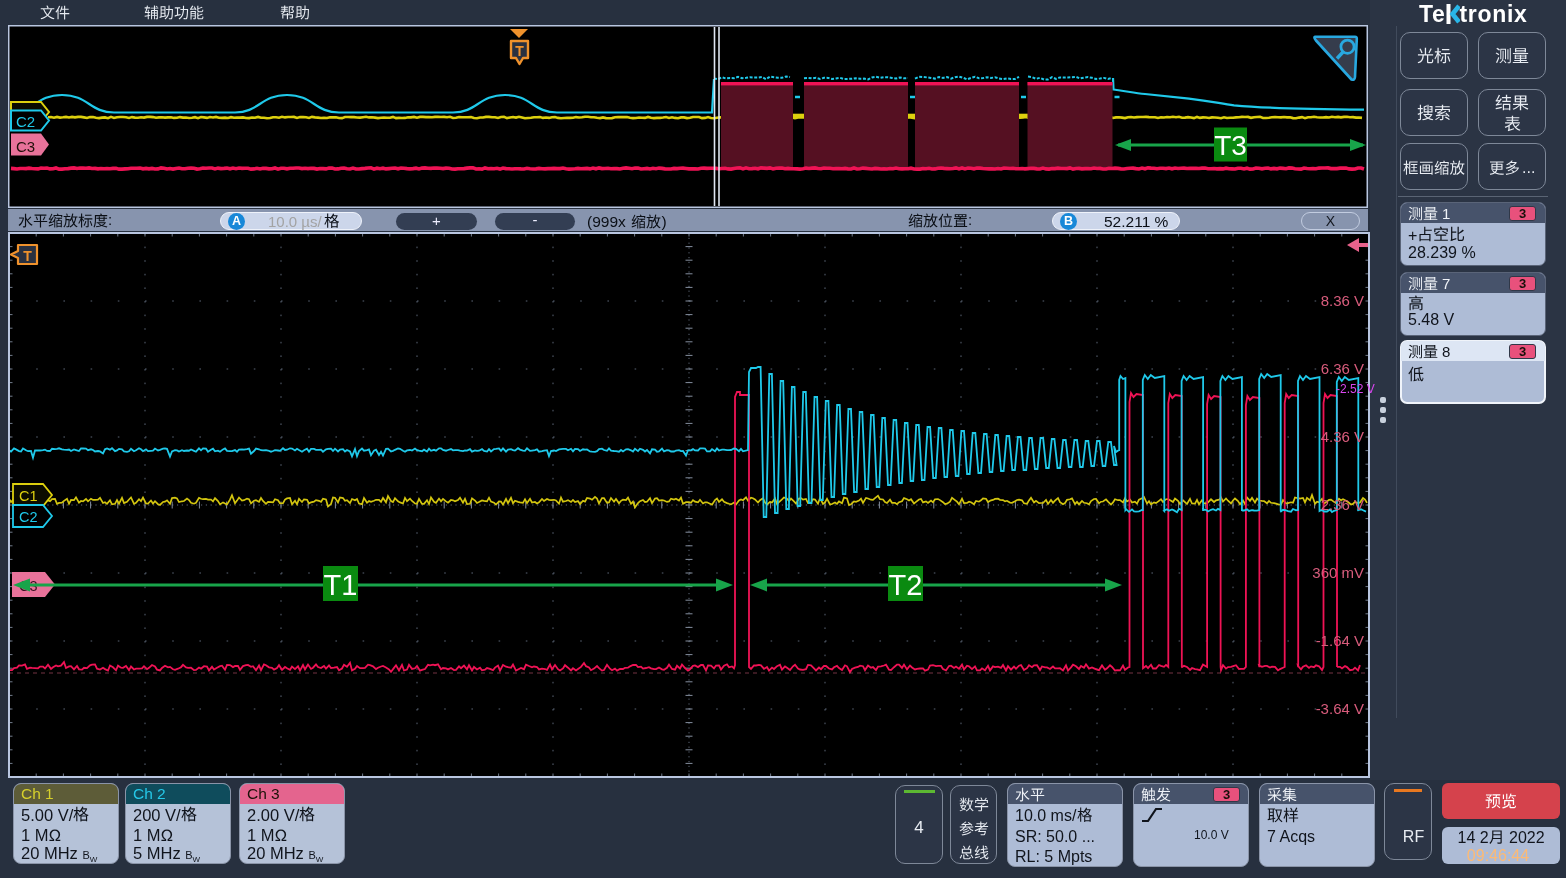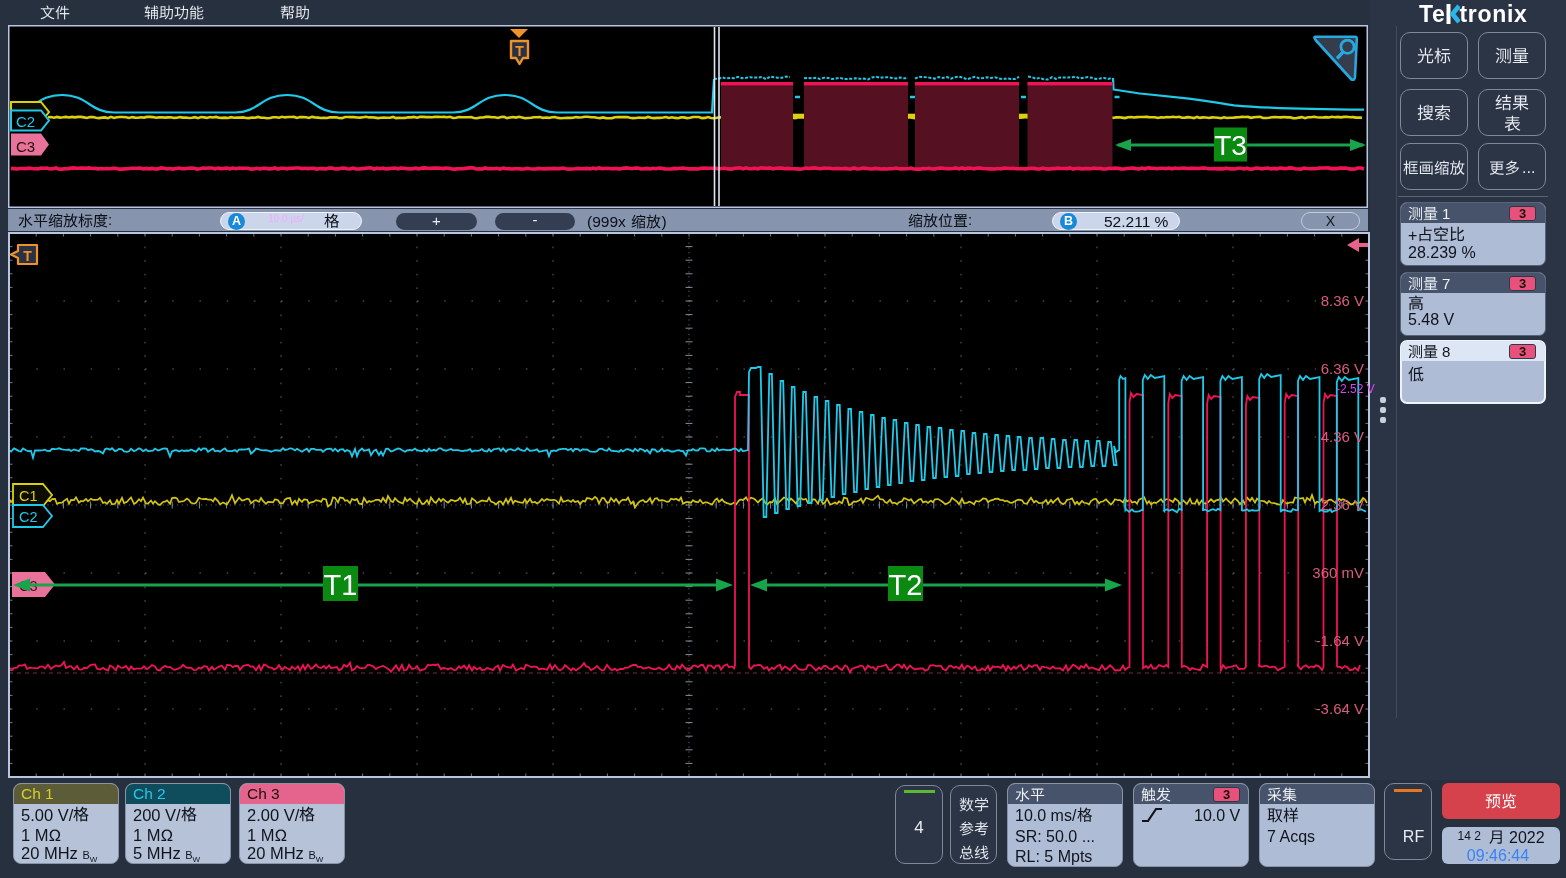--- a/index.html
+++ b/index.html
@@ -121,21 +121,21 @@
     <use href="#c6c34" x="0"></use>
     <use href="#c5e73" x="1000"></use>
     <use href="#c7f29" x="2000"></use>
     <use href="#c653e" x="3000"></use>
     <use href="#c6807" x="4000"></use>
     <use href="#c5ea6" x="5000"></use>
   </svg>
 <div class="abs" style="left:108px;top:211px;color:#0b0f16;font-size:15px">:</div>
 <div class="abs" style="left:220px;top:211.5px;width:142px;height:18.5px;background:#ccd6ea;border:1.5px solid #eef2fa;border-radius:10px"></div>
 <div class="abs" style="left:228px;top:212.5px;width:17px;height:17px;background:#1888d8;border-radius:50%;color:#fff;font-size:12.5px;font-weight:bold;text-align:center;line-height:17px">A</div>
-<div class="abs" style="left:268px;top:213px;color:#f0abfc;font-size:10px">10.0 µs/</div>
+<div class="abs" style="left:268px;top:213px;color:#a3a3a3;font-size:15px">10.0 µs/</div>
 <svg style="position:absolute;left:324.0px;top:213.4px;" width="15.5" height="15.5" viewBox="0 -880 1000 1000" fill="#0b0f16">
     <use href="#c683c" x="0"></use>
   </svg>
 <div class="abs" style="left:396px;top:212.5px;width:81px;height:17.5px;background:#333e53;border-radius:9px;color:#eef;font-size:15px;text-align:center;line-height:15.5px">+</div>
 <div class="abs" style="left:495px;top:212.5px;width:80px;height:17.5px;background:#333e53;border-radius:9px;color:#eef;font-size:15px;text-align:center;line-height:13px">-</div>
 <div class="abs" style="left:587px;top:212.5px;color:#0b0f16;font-size:15.5px">(999x&nbsp;</div>
 <svg style="position:absolute;left:630.5px;top:213.8px;" width="30.0" height="15" viewBox="0 -880 2000 1000" fill="#0b0f16">
     <use href="#c7f29" x="0"></use>
     <use href="#c653e" x="1000"></use>
   </svg>
@@ -353,39 +353,39 @@
 <div class="abs" style="left:1133px;top:783px;width:116px;height:84px;background:#aebcd6;border:1px solid #8a94a8;border-radius:8px"></div>
 <div class="abs" style="left:1134px;top:784px;width:114px;height:20px;background:#47536b;border-radius:7px 7px 0 0"></div>
 <svg style="position:absolute;left:1141.0px;top:787.3px;" width="30.0" height="15" viewBox="0 -880 2000 1000" fill="#f0f3f8">
     <use href="#c89e6" x="0"></use>
     <use href="#c53d1" x="1000"></use>
   </svg>
 <div class="abs" style="left:1213px;top:786.5px;width:27px;height:15px;background:#e8517c;border:1px solid #303848;border-radius:3px;color:#18100a;font-size:13px;font-weight:bold;text-align:center;line-height:14px">3</div>
 <svg class="abs" style="left:1141px;top:806px" width="22" height="18" viewBox="0 0 22 18">
     <path d="M1,15 h6 l8,-12 h6" fill="none" stroke="#10141c" stroke-width="2.2"></path>
   </svg>
-<div class="abs" style="left:1194px;top:807px;color:#10141c;font-size:16px">10.0 V</div>
+<div class="abs" style="left:1194px;top:828px;color:#10141c;font-size:12px">10.0 V</div>
 <div class="abs" style="left:1259px;top:783px;width:116px;height:84px;background:#aebcd6;border:1px solid #8a94a8;border-radius:8px"></div>
 <div class="abs" style="left:1260px;top:784px;width:114px;height:20px;background:#47536b;border-radius:7px 7px 0 0"></div>
 <svg style="position:absolute;left:1267.0px;top:787.3px;" width="30.0" height="15" viewBox="0 -880 2000 1000" fill="#f0f3f8">
     <use href="#c91c7" x="0"></use>
     <use href="#c96c6" x="1000"></use>
   </svg>
 <svg style="position:absolute;left:1267.0px;top:806.9px;" width="32.0" height="16" viewBox="0 -880 2000 1000" fill="#10141c">
     <use href="#c53d6" x="0"></use>
     <use href="#c6837" x="1000"></use>
   </svg>
 <div class="abs" style="left:1267px;top:828px;color:#10141c;font-size:16px">7 Acqs</div>
 <div style="position:absolute;border:1.3px solid #7e8898;border-radius:10px;background:#2c3546;left:1384px;top:783px;width:48px;height:77px"></div>
 <div class="abs" style="left:1394px;top:789px;width:28px;height:3px;background:#e87820"></div>
 <div class="abs" style="left:1384px;top:828px;width:59px;color:#e8ecf2;font-size:16px;text-align:center">RF</div>
 <div class="abs" style="left:1442px;top:783px;width:118px;height:36px;background:#d5424c;border-radius:6px"></div>
 <svg style="position:absolute;left:1485.0px;top:792.9px;" width="32.0" height="16" viewBox="0 -880 2000 1000" fill="#fff">
     <use href="#c9884" x="0"></use>
     <use href="#c89c8" x="1000"></use>
   </svg>
 <div class="abs" style="left:1442px;top:827px;width:118px;height:37px;background:#aebcd6;border-radius:6px"></div>
-<div class="abs" style="left:1457.5px;top:829px;color:#10141c;font-size:12px">14 2</div>
+<div class="abs" style="left:1457.5px;top:829px;color:#10141c;font-size:16px">14 2</div>
 <svg style="position:absolute;left:1488.5px;top:829.4px;" width="15.5" height="15.5" viewBox="0 -880 1000 1000" fill="#10141c">
     <use href="#c6708" x="0"></use>
   </svg>
 <div class="abs" style="left:1509px;top:829px;color:#10141c;font-size:16px">2022</div>
 <div class="abs" style="left:1501px;top:846px;width:0;color:#10141c;font-size:16px"></div>
-<div class="abs" style="left:1442px;top:846.5px;width:112px;color:#3b82f6;font-size:16px;text-align:center">09:46:44</div>
+<div class="abs" style="left:1442px;top:846.5px;width:112px;color:#fdba74;font-size:16px;text-align:center">09:46:44</div>
 </body></html>

